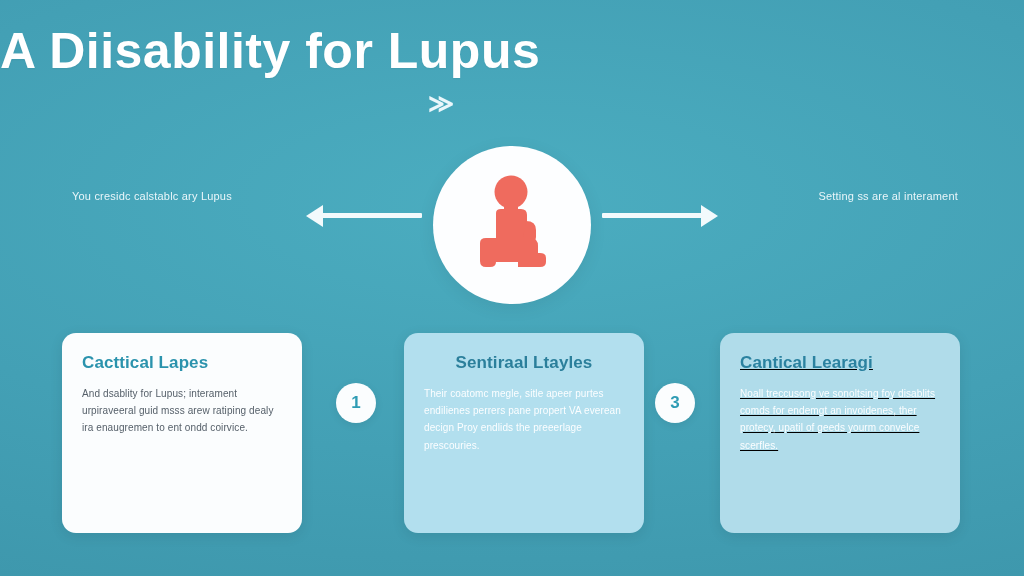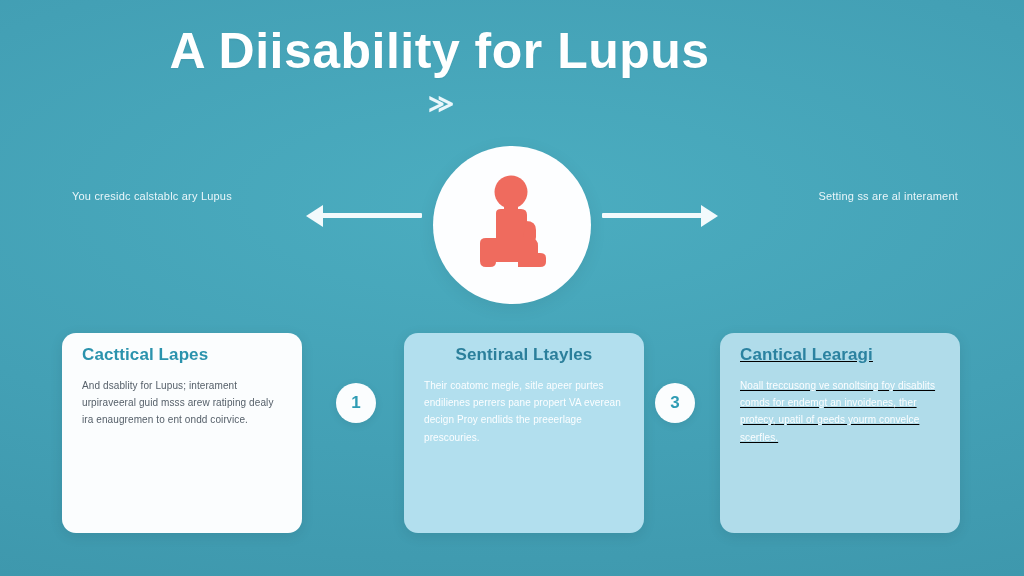--- a/index.html
+++ b/index.html
@@ -13,21 +13,20 @@
     width:1024px; height:576px;
     background:#43a0b5;
     background-image:
       radial-gradient(ellipse 120% 80% at 50% 35%, #4badc0 0%, #43a0b5 55%, #3d96ab 100%);
     overflow:hidden;
   }
 
   
   #header {
     position:absolute; left:0; top:24px; width:879px;
-    text-align:center;
   }
   #title {
     font-size:50px;
     font-weight:bold;
     color:#ffffff;
     letter-spacing:0.5px;
     line-height:1.08;
     text-shadow:0 1px 2px rgba(0,0,0,0.06);
   }
   #subtitle-row {
@@ -110,21 +109,21 @@
     position:absolute;
     left:0; top:333px;
     width:1024px; height:205px;
   }
   .card {
     position:absolute;
     top:0;
     width:240px;
     height:200px;
     border-radius:14px;
-    padding:12px 20px 16px 20px;
+    padding:20px 20px 16px 20px;
     box-shadow:0 3px 14px rgba(0,0,0,0.09);
     overflow:hidden;
   }
   #card-1 { left:62px;  background:#fbfdfe; }
   #card-2 { left:404px; background:#b2dfee; }
   #card-3 { left:720px; background:#b0dcea;text-decoration:underline; }
 
   .card-title {
     font-size:17px;
     font-weight:bold;

